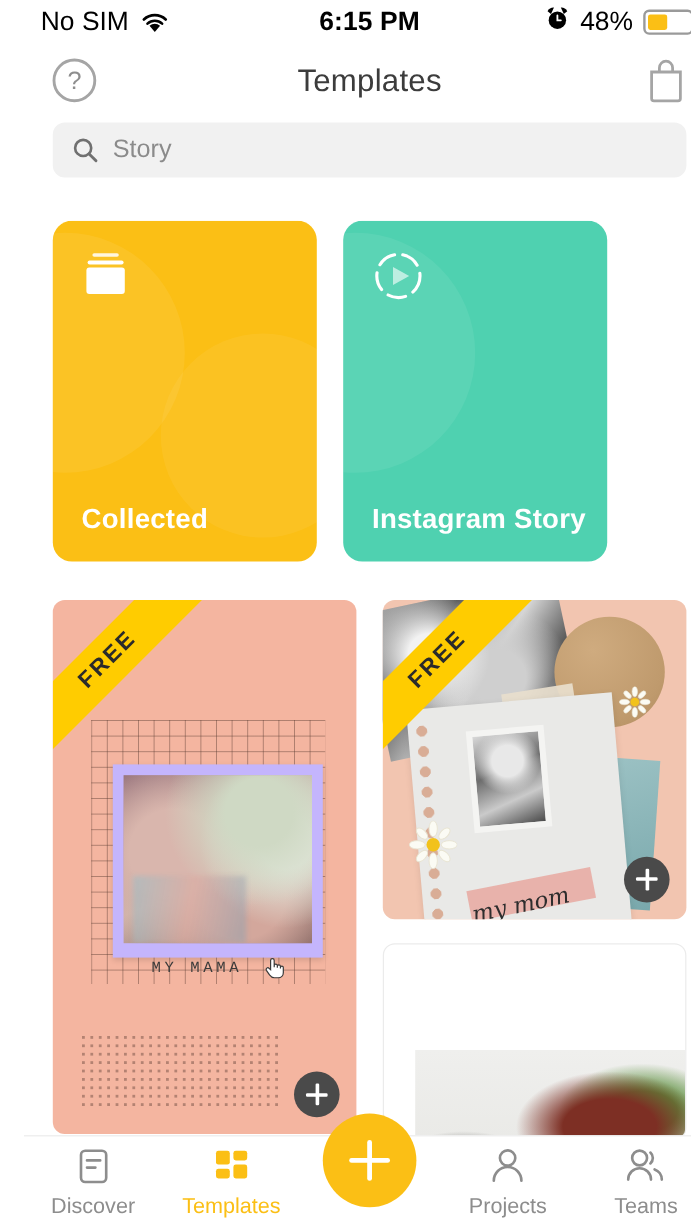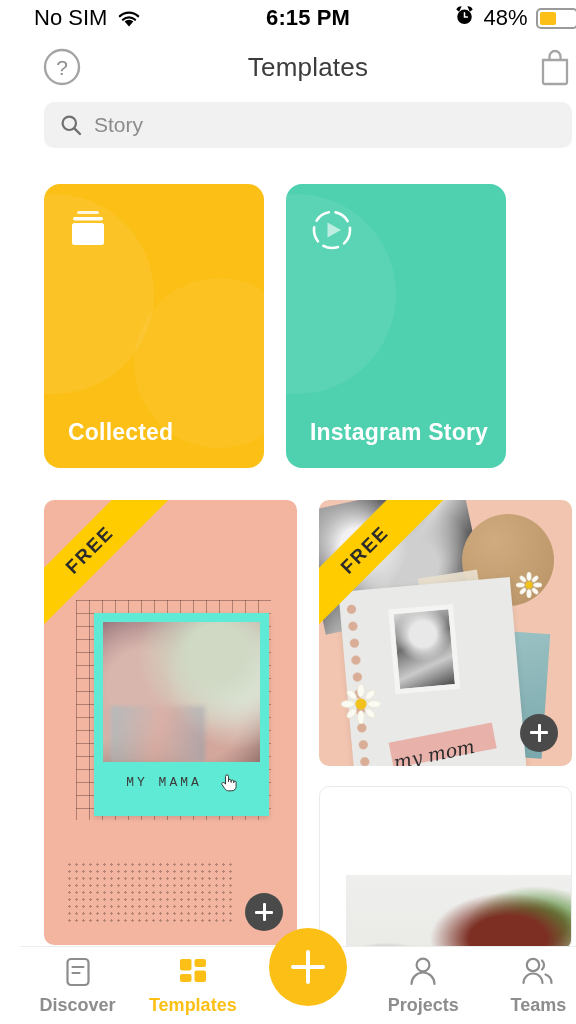--- a/index.html
+++ b/index.html
@@ -108,22 +108,22 @@
 
   
   .grid-pattern {
     position: absolute; left: 32px; top: 100px; width: 195px; height: 220px;
     background-image:
       linear-gradient(to right, rgba(90,60,50,.45) 1px, transparent 1px),
       linear-gradient(to bottom, rgba(90,60,50,.45) 1px, transparent 1px);
     background-size: 13px 13px;
   }
   .polaroid {
-    position: absolute; left: 50px; top: 113px; width: 175px; height: 203px;
-    background: #5eead4; padding: 9px 9px 0 9px;
+    position: absolute; left: 50px; top: 137px; width: 175px; height: 161px;
+    background: #c4b5fd; padding: 9px 9px 0 9px;
     box-shadow: 0 2px 5px rgba(0,0,0,.14); z-index: 3;
   }
   .polaroid-photo {
     width: 100%; height: 140px; position: relative; overflow: hidden;
     background:
       radial-gradient(circle at 72% 22%, #cfd9c4 0 18%, transparent 50%),
       radial-gradient(circle at 86% 40%, #e3e7dc 0 14%, transparent 45%),
       radial-gradient(circle at 26% 46%, #d9b6ad 0 26%, transparent 60%),
       radial-gradient(circle at 62% 70%, #d3a79c 0 28%, transparent 62%),
       linear-gradient(155deg, #8d6a76 0%, #b28e8c 28%, #cdb1a6 55%, #7c5f5c 100%);
@@ -210,21 +210,21 @@
   
   .tabbar {
     position: absolute; bottom: 0; left: 0; width: 576px; height: 78px;
     background: #fff; border-top: 1px solid #ececec;
     display: flex; align-items: center; z-index: 20;
   }
   .tab {
     flex: 1; display: flex; flex-direction: column; align-items: center;
     gap: 6px; cursor: pointer;
   }
-  .tab-label { font-size: 18px; color: #8d8d8d; font-weight: bold; }
+  .tab-label { font-size: 18px; color: #8d8d8d; }
   .tab.active .tab-label { color: #FBBF15; }
   .fab {
     position: absolute; left: 50%; transform: translateX(-50%); bottom: 18px;
     width: 78px; height: 78px; border-radius: 50%; background: #FBBF15;
     display: flex; align-items: center; justify-content: center; z-index: 25; cursor: pointer;
   }
   .fab::before, .fab::after { content: ""; position: absolute; background: #fff; border-radius: 2px; }
   .fab::before { width: 34px; height: 4px; }
   .fab::after { width: 4px; height: 34px; }
   .tab-spacer { flex: 1; }

